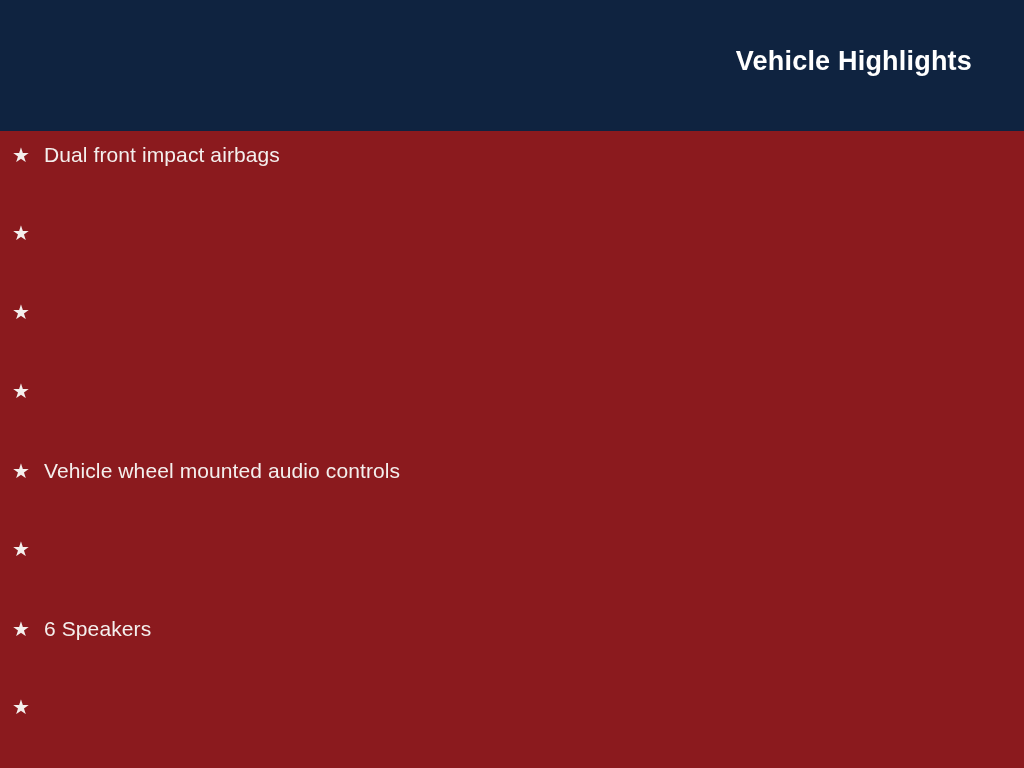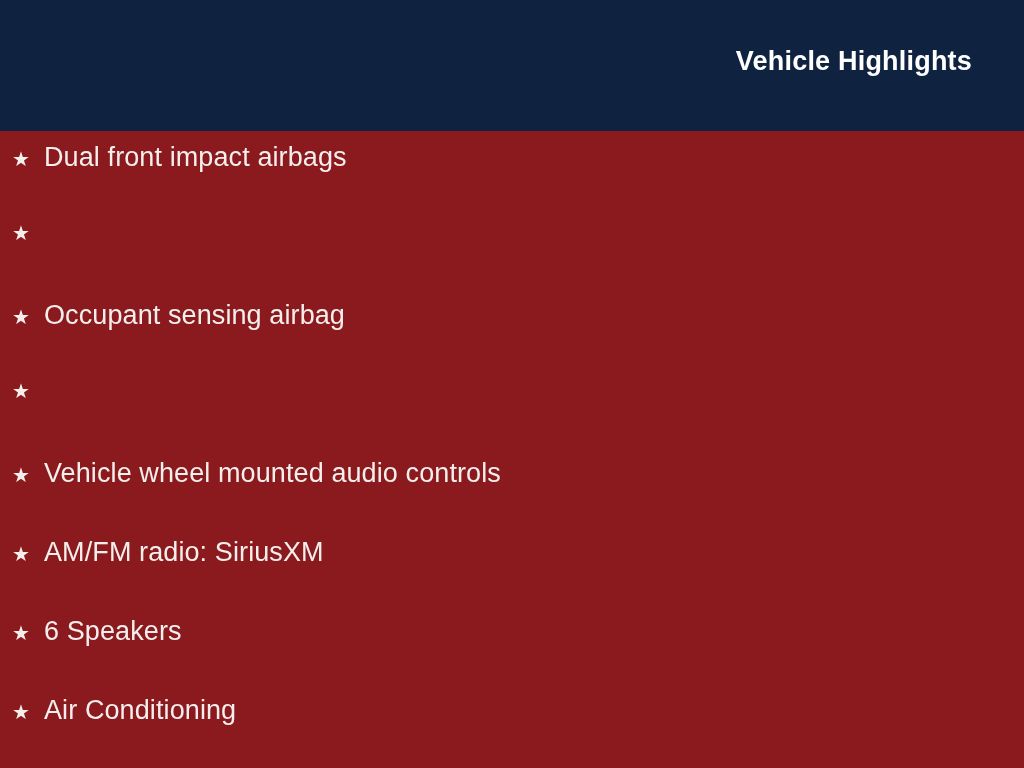--- a/index.html
+++ b/index.html
@@ -71,21 +71,21 @@
     display: inline-block;
     width: 32px;
     flex: 0 0 32px;
     color: #f4efed;
     font-size: 20px;
     line-height: 1;
   }
 
   .feature-label {
     color: #f4efed;
-    font-size: 27px;
+    font-size: 21px;
     line-height: 1;
     letter-spacing: 0.1px;
   }
 </style>
 </head>
 <body>
 
 <div id="slide">
 
   <div id="header-band">
@@ -98,42 +98,39 @@
       <span class="bullet-star">★</span>
       <span class="feature-label">Dual front impact airbags</span>
     </li>
 
     <li class="feature-item">
       <span class="bullet-star">★</span>
     </li>
 
     <li class="feature-item">
       <span class="bullet-star">★</span>
-      <span class="feature-label">Occupant sensing airbag</span>
     </li>
 
     <li class="feature-item">
       <span class="bullet-star">★</span>
     </li>
 
     <li class="feature-item">
       <span class="bullet-star">★</span>
       <span class="feature-label">Vehicle wheel mounted audio controls</span>
     </li>
 
     <li class="feature-item">
       <span class="bullet-star">★</span>
-      <span class="feature-label">AM/FM radio: SiriusXM</span>
     </li>
 
     <li class="feature-item">
       <span class="bullet-star">★</span>
       <span class="feature-label">6 Speakers</span>
     </li>
 
     <li class="feature-item">
       <span class="bullet-star">★</span>
-      <span class="feature-label">Air Conditioning</span>
     </li>
 
   </ul>
 
 </div>
 
 </body></html>

